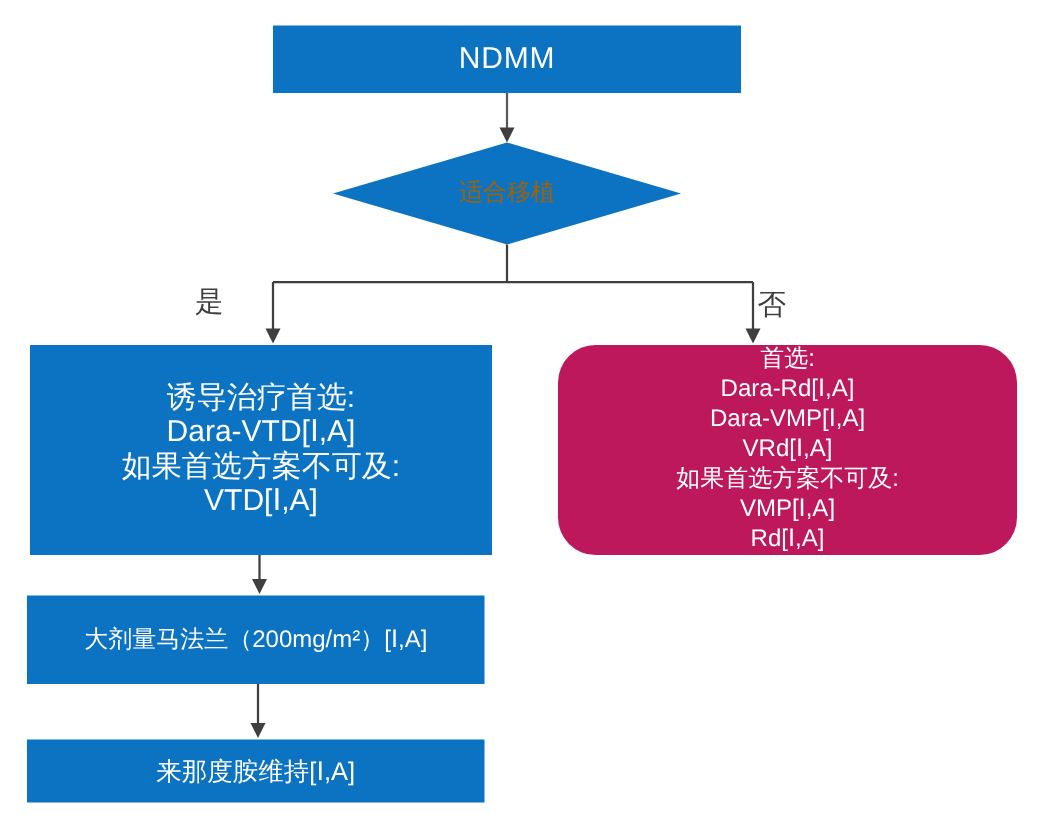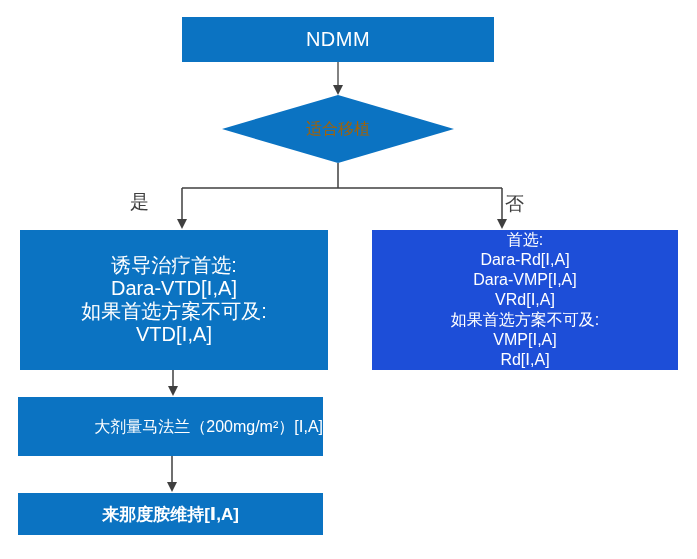--- a/index.html
+++ b/index.html
@@ -48,26 +48,25 @@
   .node-induction {
     left: 20px; top: 230px; width: 308px; height: 140px;
     font-size: 20px; line-height: 23px; text-align: center;
   }
   .node-nontransplant {
     left: 372px; top: 230px; width: 306px; height: 140px;
     font-size: 16px; line-height: 20px;
   }
   .node-melphalan {
     left: 18px; top: 397px; width: 305px; height: 59px;
-    font-size: 16px; line-height: 26px; text-align: right;
+    font-size: 16px; line-height: 26px;
   }
   .node-maintenance {
     left: 18px; top: 493px; width: 305px; height: 42px;
     font-size: 17px;
-    font-weight: bold;
   }
 </style>
 </head>
 <body>
 
 <div class="canvas">
 
   <svg class="overlay" viewBox="0 0 697 559">
 
     <g>
@@ -106,21 +105,21 @@
   <div class="branch-label label-yes">是</div>
   <div class="branch-label label-no">否</div>
 
   <div class="node node-induction" style="background-color: rgb(11, 115, 194);">
     <div class="line">诱导治疗首选:</div>
     <div class="line">Dara-VTD[Ⅰ,A]</div>
     <div class="line">如果首选方案不可及:</div>
     <div class="line">VTD[Ⅰ,A]</div>
   </div>
 
-  <div class="node node-nontransplant" style="background-color: #1d4ed8;">
+  <div class="node node-nontransplant" style="background-color: #be185d; border-radius: 25px;">
     <div class="line">首选:</div>
     <div class="line">Dara-Rd[Ⅰ,A]</div>
     <div class="line">Dara-VMP[Ⅰ,A]</div>
     <div class="line">VRd[Ⅰ,A]</div>
     <div class="line">如果首选方案不可及:</div>
     <div class="line">VMP[Ⅰ,A]</div>
     <div class="line">Rd[Ⅰ,A]</div>
   </div>
 
   <div class="node node-melphalan" style="background-color: rgb(11, 115, 194);">

